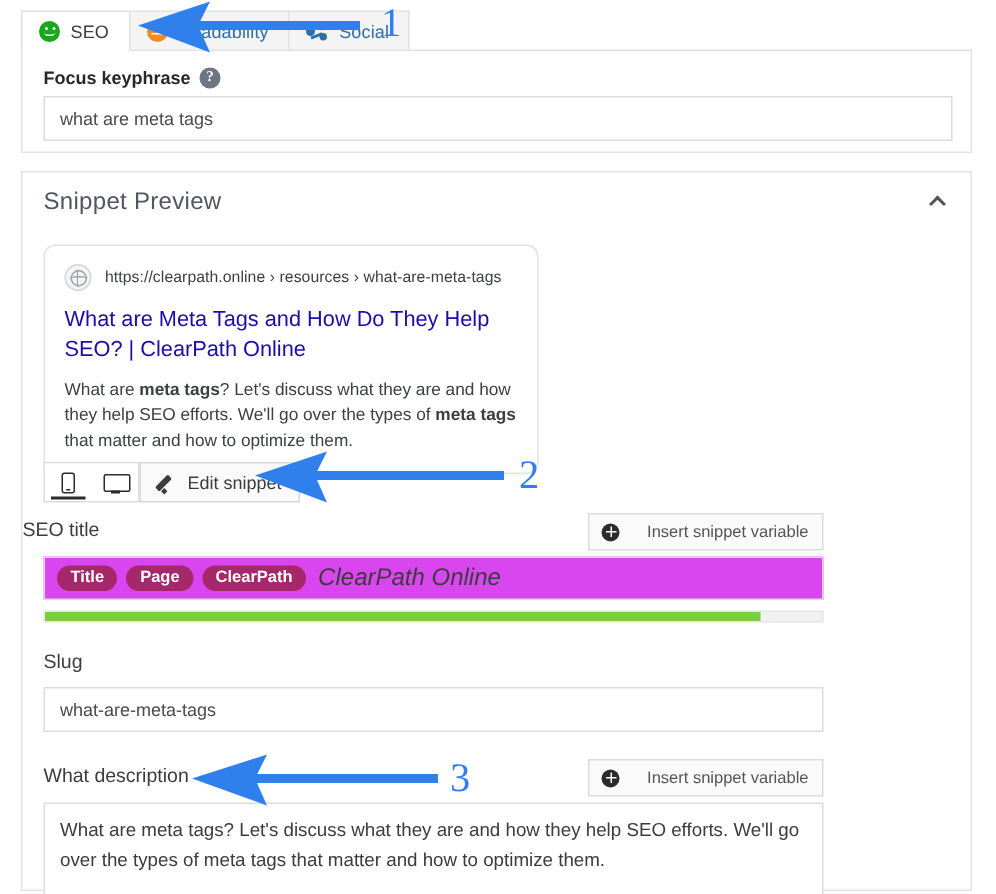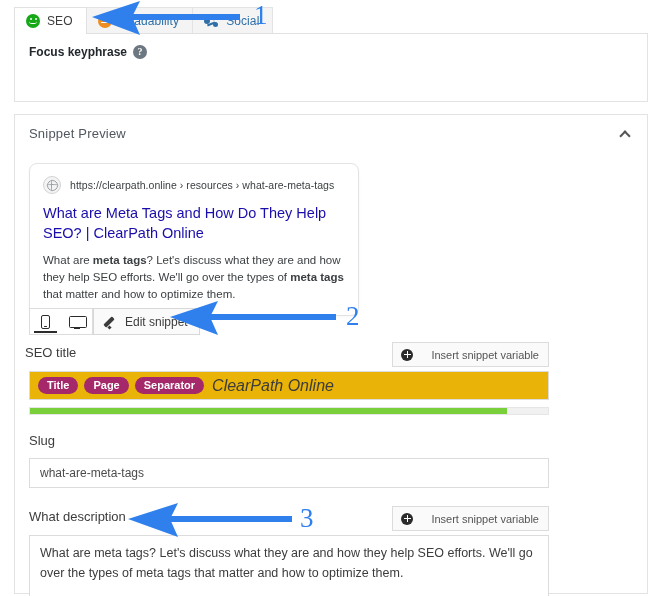--- a/index.html
+++ b/index.html
@@ -102,21 +102,21 @@
   
   .kp-label { position:absolute; left: 14px; top: 11px; }
   .kp-input { position:absolute; left: 14px; top: 30px; width: 606px; }
 
   
   .panel-head {
     position:absolute; left:0; top:0; width:100%; height:37px;
   }
   .panel-title {
     position:absolute; left: 14px; top: 11px;
-    font-size: 13px; color: #50575e; letter-spacing:.2px;
+    font-size: 16px; color: #50575e; letter-spacing:.2px;
   }
   .chevron-toggle {
     position:absolute; right: 10px; top: 10px;
     width: 20px; height: 18px; cursor:pointer;
   }
   .chevron-toggle span {
     position:absolute; left: 4px; top: 7px;
     width: 8px; height: 8px;
     border-left: 2px solid #555; border-top: 2px solid #555;
     transform: rotate(45deg);
@@ -218,21 +218,21 @@
   }
   .plus-ico::before, .plus-ico::after {
     content:""; position:absolute; background:#fff;
   }
   .plus-ico::before { left: 2.5px; top: 5.2px; width: 7px; height: 1.6px; }
   .plus-ico::after  { left: 5.2px; top: 2.5px; width: 1.6px; height: 7px; }
 
   .title-editor {
     position:absolute; left: 14px; top: 256px;
     width: 520px; height: 29px;
-    border:1px solid #dcdcdc; background:#eab308;
+    border:1px solid #dcdcdc; background:#d946ef;
     display:flex; align-items:center; gap: 6px; padding: 0 8px;
   }
   .var-pill {
     background: #a4286a; color:#fff;
     font-size: 11px; font-weight: bold;
     border-radius: 11px; padding: 2.5px 9px 3px;
     line-height: 1; white-space:nowrap;
   }
   .plain-text { font-size: 16px; color:#3c3c3c; margin-left:2px;font-style:italic; }
 
@@ -293,20 +293,21 @@
       <span class="tab-label">Social</span>
     </div>
   </div>
   <div class="tabbar-underline"></div>
 
   <div class="panel" id="panel-keyphrase">
     <div class="field-label kp-label">
       <span>Focus keyphrase</span>
       <span class="help-icon">?</span>
     </div>
+    <input class="text-input kp-input" type="text" value="what are meta tags" style="">
   </div>
 
   <div class="panel" id="panel-snippet">
 
     <div class="panel-head">
       <div class="panel-title">Snippet Preview</div>
       <div class="chevron-toggle">
           <span></span>
         </div>
     </div>
@@ -329,30 +330,30 @@
       <div class="mode-btn">
         <span class="ico-desktop"></span>
       </div>
     </div>
 
     <div class="btn-edit">
       <span class="pencil"></span>
       <span>Edit snippet</span>
     </div>
 
-    <div class="sec-label" style="left:10px; top:230px;">SEO title</div>
+    <div class="sec-label" style="left:0; top:230px;">SEO title</div>
     <div class="insert-btn" style="top:227px;">
       <span class="plus-ico"></span>
       <span>Insert snippet variable</span>
     </div>
 
     <div class="title-editor">
       <span class="var-pill">Title</span>
       <span class="var-pill">Page</span>
-      <span class="var-pill">Separator</span>
+      <span class="var-pill">ClearPath</span>
       <span class="plain-text">ClearPath Online</span>
     </div>
 
     <div class="progress">
       <div class="progress-fill" style="width: 92%;"></div>
     </div>
 
     <div class="sec-label" style="left:14px; top:318px;">Slug</div>
     <input class="text-input slug-input" type="text" value="what-are-meta-tags" style="">
 

